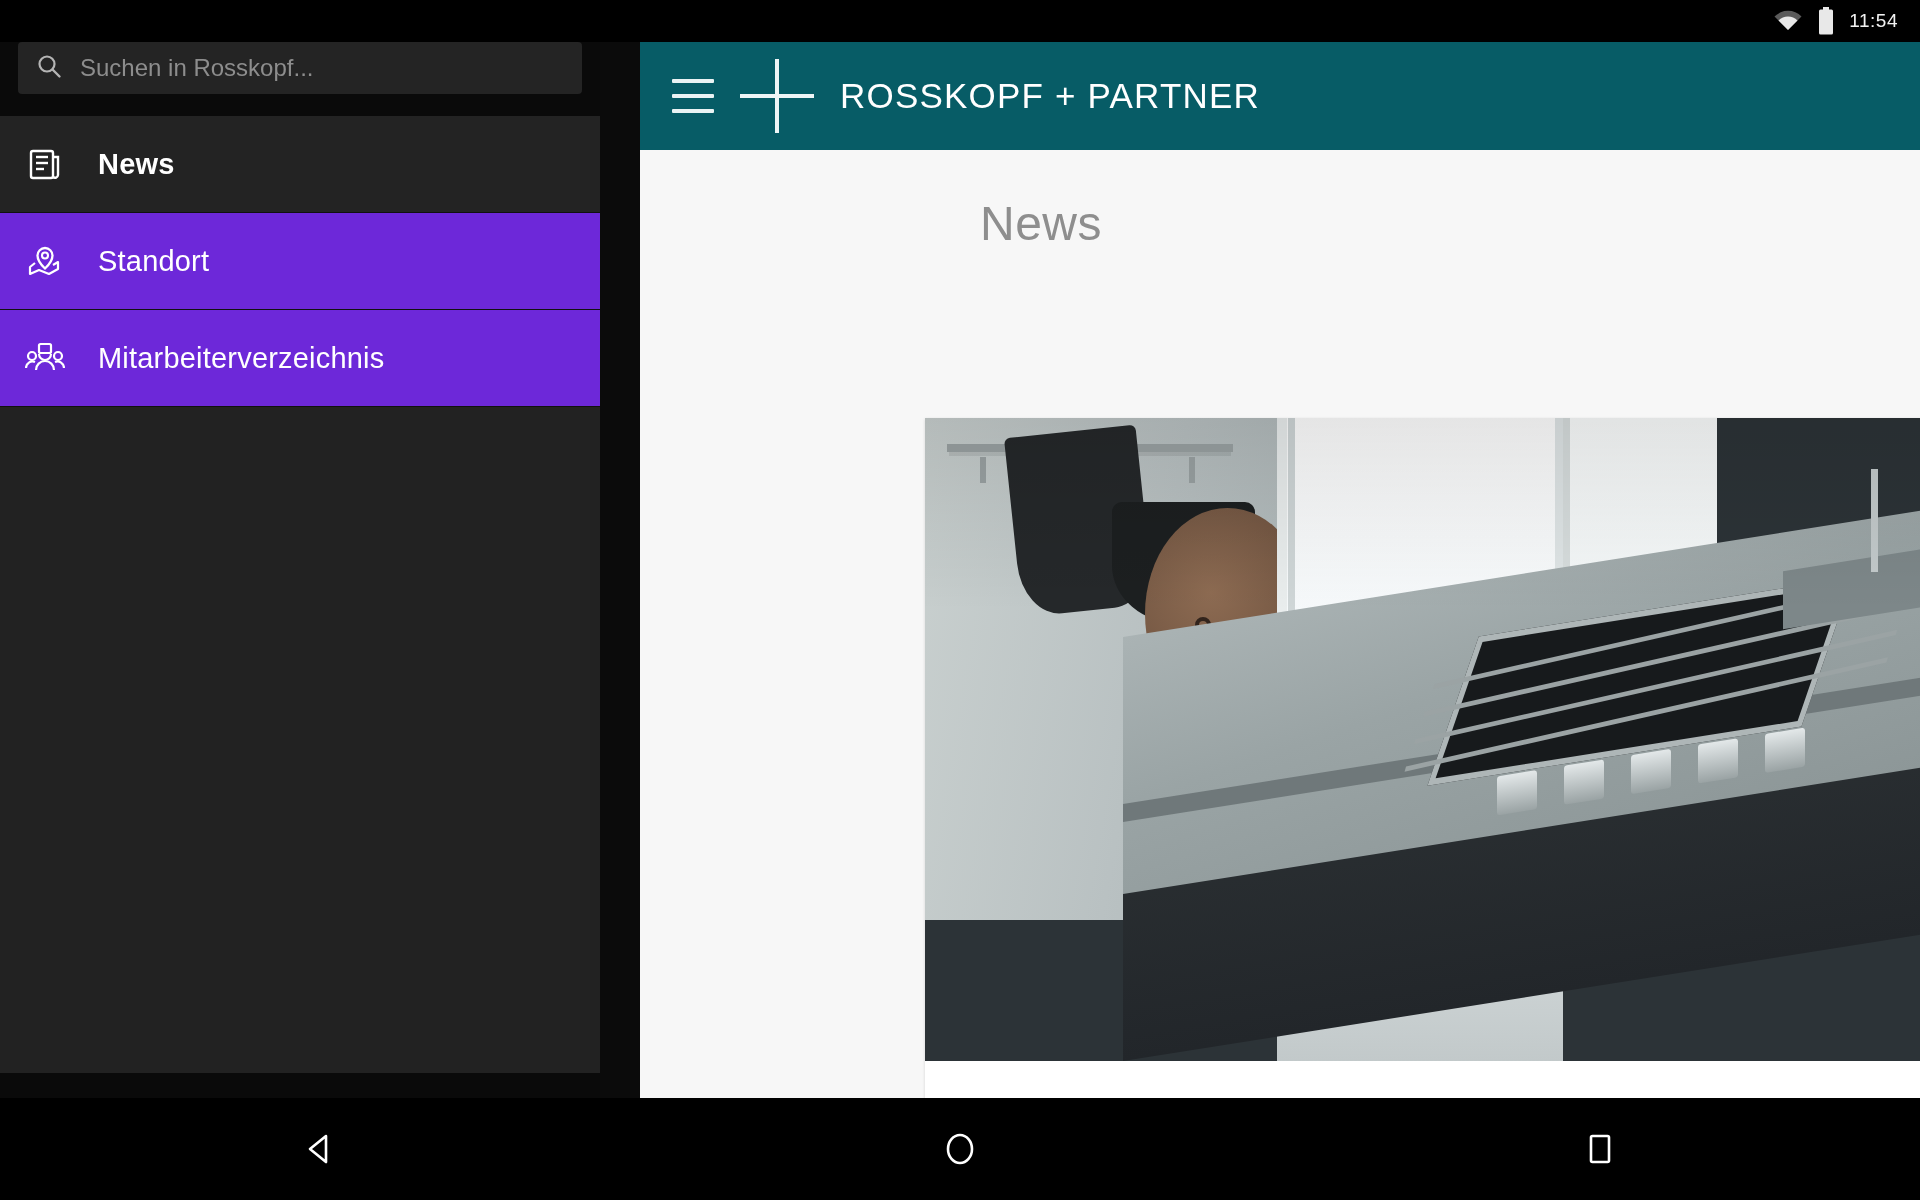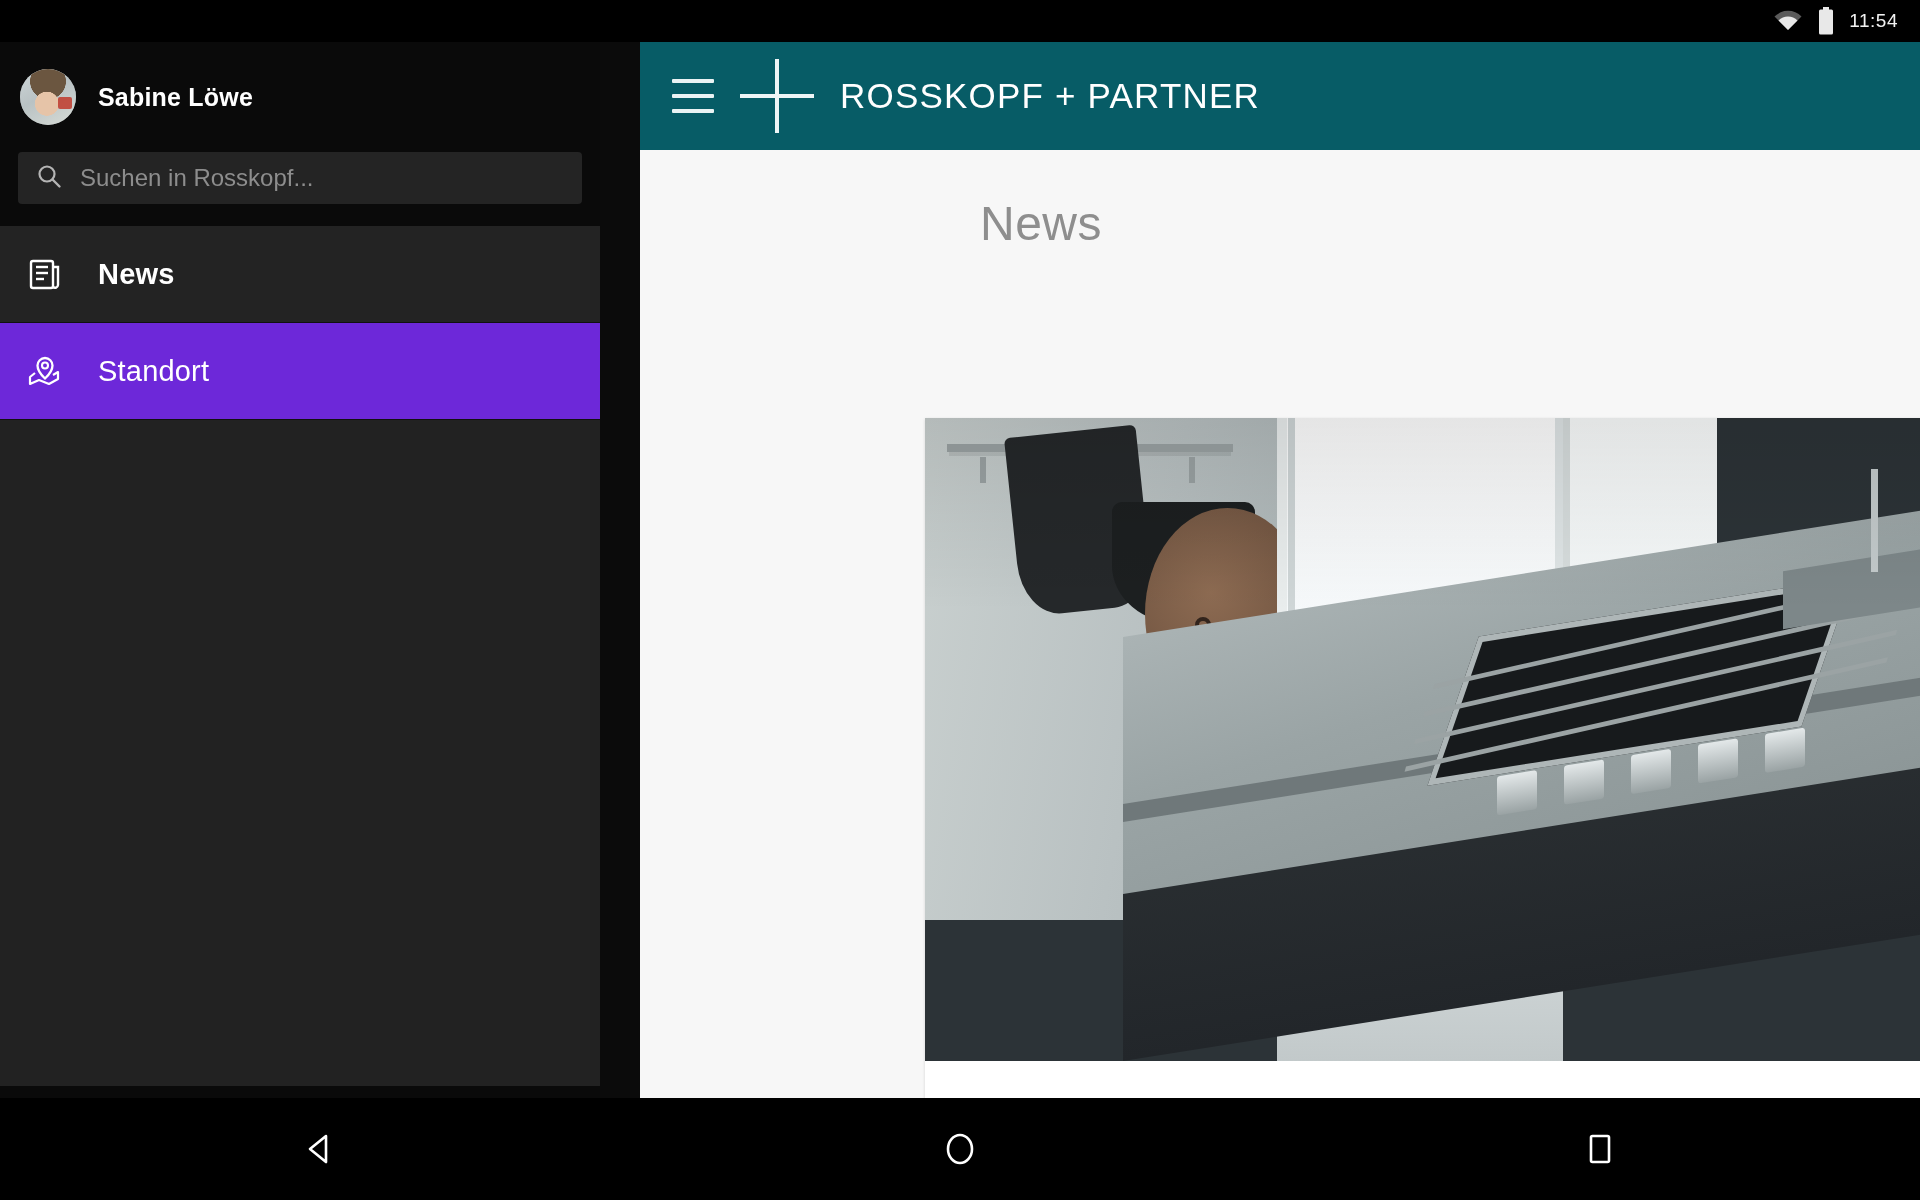--- a/index.html
+++ b/index.html
@@ -245,27 +245,20 @@
       <rect x="2" y="2.5" width="14" height="25" rx="1.5" fill="#e8e8e8"></rect>
     </svg>
   </span>
   <span class="sb-time">11:54</span>
 </div>
 
 <div class="app">
 
   <aside class="sidebar">
 
-    <div class="profile">
-      <div class="avatar">
-        <div class="face"></div>
-          <div class="red"></div>
-      </div>
-      <div class="profile-name">Sabine Löwe</div>
-    </div>
 
     <div class="search-wrap">
       <div class="search-box">
         <span>
           <svg width="26" height="26" viewBox="0 0 26 26">
             <circle cx="11" cy="11" r="7.5" fill="none" stroke="#b5b5b5" stroke-width="2.2"></circle>
             <line x1="16.5" y1="16.5" x2="23.5" y2="23.5" stroke="#b5b5b5" stroke-width="2.4" stroke-linecap="round"></line>
           </svg>
         </span>
         <input class="search-input" type="text" placeholder="Suchen in Rosskopf..." style="">
@@ -291,20 +284,34 @@
         <span class="nav-icon">
           <svg width="40" height="40" viewBox="0 0 40 40">
             <path d="M20 7 a7.5 7.5 0 0 1 7.5 7.5 c0 6-7.5 13-7.5 13 s-7.5-7-7.5-13 A7.5 7.5 0 0 1 20 7 z" fill="none" stroke="#fff" stroke-width="2.3"></path>
             <circle cx="20" cy="14.5" r="3" fill="none" stroke="#fff" stroke-width="2.1"></circle>
             <path d="M10 22 L5 26 v7 l9-4 l10 4 l9-5 v-7 l-5 3" fill="none" stroke="#fff" stroke-width="2.2" stroke-linejoin="round"></path>
           </svg>
         </span>
         <span class="nav-label">Standort</span>
       </div>
 
+      <div class="nav-item">
+        <span class="nav-icon">
+          <svg width="40" height="40" viewBox="0 0 40 40">
+            <rect x="14" y="6" width="12" height="9" rx="1.5" fill="none" stroke="#fff" stroke-width="2.2"></rect>
+            <path d="M14 16 a6 6 0 0 0 12 0" fill="none" stroke="#fff" stroke-width="2.2"></path>
+            <path d="M11 32 a9 9 0 0 1 18 0" fill="none" stroke="#fff" stroke-width="2.2"></path>
+            <circle cx="7" cy="18" r="4" fill="none" stroke="#fff" stroke-width="2.2"></circle>
+            <path d="M1 30 a6.5 6.5 0 0 1 9 -6" fill="none" stroke="#fff" stroke-width="2.2"></path>
+            <circle cx="33" cy="18" r="4" fill="none" stroke="#fff" stroke-width="2.2"></circle>
+            <path d="M39 30 a6.5 6.5 0 0 0 -9 -6" fill="none" stroke="#fff" stroke-width="2.2"></path>
+          </svg>
+        </span>
+        <span class="nav-label">Mitarbeiterverzeichnis</span>
+      </div>
 
       <div class="nav-filler"></div>
     </nav>
   </aside>
 
   <section class="main">
 
     <header class="appbar">
       <div class="hamburger">
         <span></span>

